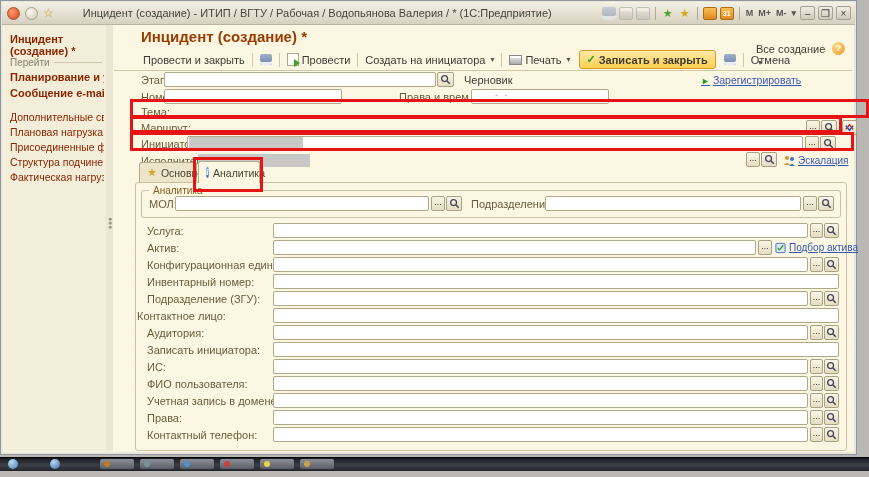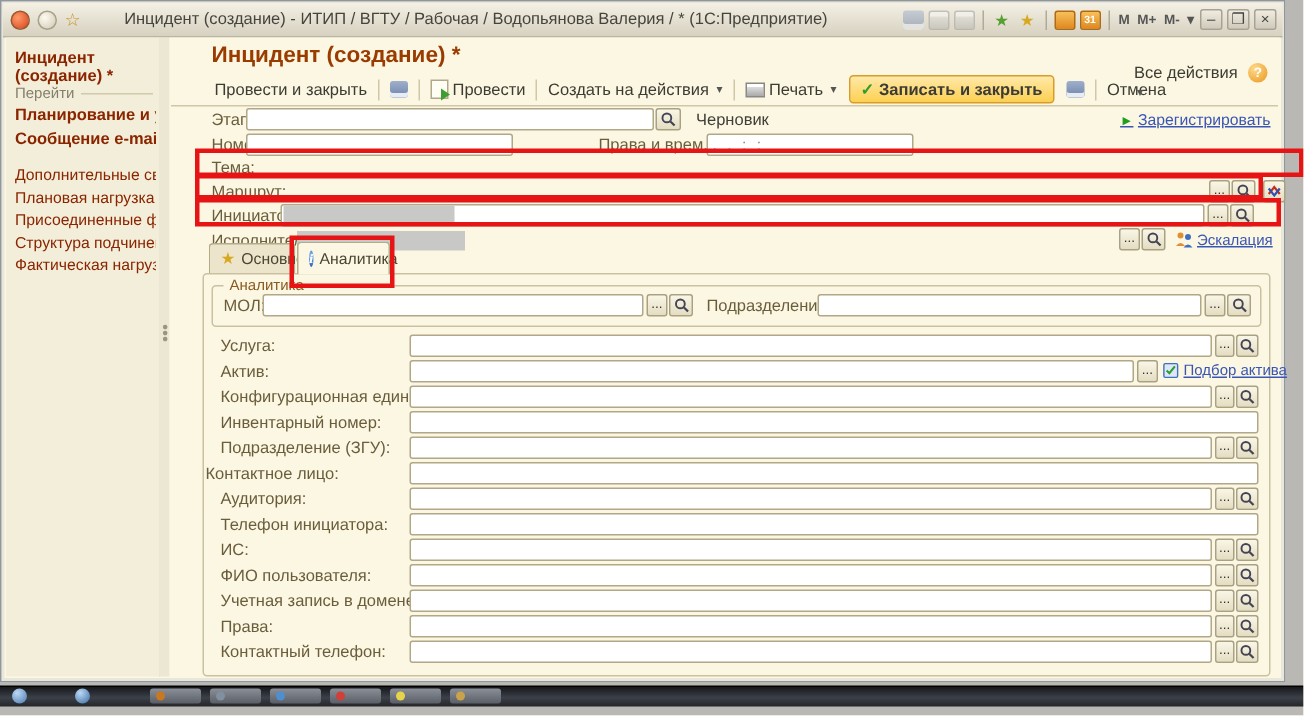--- a/index.html
+++ b/index.html
@@ -156,52 +156,52 @@
       <div class="tbtn">
           <span class="mini-floppy"></span>
         </div>
       <div class="tsep"></div>
       <div class="tbtn">
           <span class="mini-doc"></span>
           <span>Провести</span>
         </div>
       <div class="tsep"></div>
       <div class="tbtn">
-          <span>Создать на действия</span>
+          <span>Создать на инициатора</span>
           <span class="caret">▾</span>
         </div>
       <div class="tsep"></div>
       <div class="tbtn">
           <span class="mini-print"></span>
           <span>Печать</span>
           <span class="caret">▾</span>
         </div>
       <div class="tbtn save-close">
           <span class="chk">✓</span>
           <span>Записать и закрыть</span>
         </div>
       <div class="tbtn">
           <span class="mini-floppy"></span>
         </div>
       <div class="tsep"></div>
       <div class="tbtn">
           <span>Отмена</span>
         </div>
     </div>
-    <div class="all-actions"><span>Все действия</span> <span class="caret">▾</span></div>
+    <div class="all-actions"><span>Все создание</span> <span class="caret">▾</span></div>
     <div class="help-circ">?</div>
 
     <div class="lbl" style="left:140px;top:73px;">Этап:</div>
     <div class="inp" style="left:163px;top:71px;width:272px;"></div>
     <div class="sbtn" style="left:436px;top:71px;width:17px;"><svg width="11" height="11" viewBox="0 0 12 12">
           <circle cx="5" cy="5" r="3.2" fill="none" stroke="#445" stroke-width="1.4"></circle>
           <line x1="7.6" y1="7.6" x2="10.6" y2="10.6" stroke="#445" stroke-width="1.6"></line>
         </svg></div>
     <div class="status-txt" style="left:463px;top:73px;">Черновик</div>
-    <div class="blue-link" style="left:700px;top:73px;width:146px;text-align:right;font-size:10.5px;"><span class="reg-arrow">►</span><span>Зарегистрировать</span></div>
+    <div class="blue-link" style="left:700px;top:73px;width:146px;font-size:10.5px;"><span class="reg-arrow">►</span><span>Зарегистрировать</span></div>
 
     <div class="lbl" style="left:140px;top:90px;">Номер:</div>
     <div class="inp" style="left:163px;top:88px;width:178px;"></div>
     <div class="lbl" style="left:398px;top:90px;">Права и врем..:</div>
     <div class="inp" style="left:470px;top:88px;width:138px;color:#888;letter-spacing:2px;">.  .        :  :</div>
 
     <div class="lbl" style="left:140px;top:105px;">Тема:</div>
 
     <div class="lbl" style="left:140px;top:121px;">Маршрут:</div>
     <div class="sbtn" style="left:805px;top:119px;width:14px;">...</div>
@@ -299,21 +299,21 @@
         </svg></div>
       <div class="lbl" style="left: 136px; top: 309px; z-index: 2;">Контактное лицо:</div>
       <div class="inp" style="left: 272px; top: 307px; width: 566px; z-index: 2;"></div>
       <div class="lbl" style="left: 146px; top: 326px; z-index: 2;">Аудитория:</div>
       <div class="inp" style="left: 272px; top: 324px; width: 535px; z-index: 2;"></div>
       <div class="sbtn" style="left: 809px; top: 324px; width: 13px; z-index: 2;">...</div>
       <div class="sbtn" style="left: 823px; top: 324px; width: 15px; z-index: 2;"><svg width="11" height="11" viewBox="0 0 12 12">
           <circle cx="5" cy="5" r="3.2" fill="none" stroke="#445" stroke-width="1.4"></circle>
           <line x1="7.6" y1="7.6" x2="10.6" y2="10.6" stroke="#445" stroke-width="1.6"></line>
         </svg></div>
-      <div class="lbl" style="left: 146px; top: 343px; z-index: 2;">Телефон инициатора:</div>
+      <div class="lbl" style="left: 146px; top: 343px; z-index: 2;">Записать инициатора:</div>
       <div class="inp" style="left: 272px; top: 341px; width: 566px; z-index: 2;"></div>
       <div class="lbl" style="left: 146px; top: 360px; z-index: 2;">ИС:</div>
       <div class="inp" style="left: 272px; top: 358px; width: 535px; z-index: 2;"></div>
       <div class="sbtn" style="left: 809px; top: 358px; width: 13px; z-index: 2;">...</div>
       <div class="sbtn" style="left: 823px; top: 358px; width: 15px; z-index: 2;"><svg width="11" height="11" viewBox="0 0 12 12">
           <circle cx="5" cy="5" r="3.2" fill="none" stroke="#445" stroke-width="1.4"></circle>
           <line x1="7.6" y1="7.6" x2="10.6" y2="10.6" stroke="#445" stroke-width="1.6"></line>
         </svg></div>
       <div class="lbl" style="left: 146px; top: 377px; z-index: 2;">ФИО пользователя:</div>
       <div class="inp" style="left: 272px; top: 375px; width: 535px; z-index: 2;"></div>

